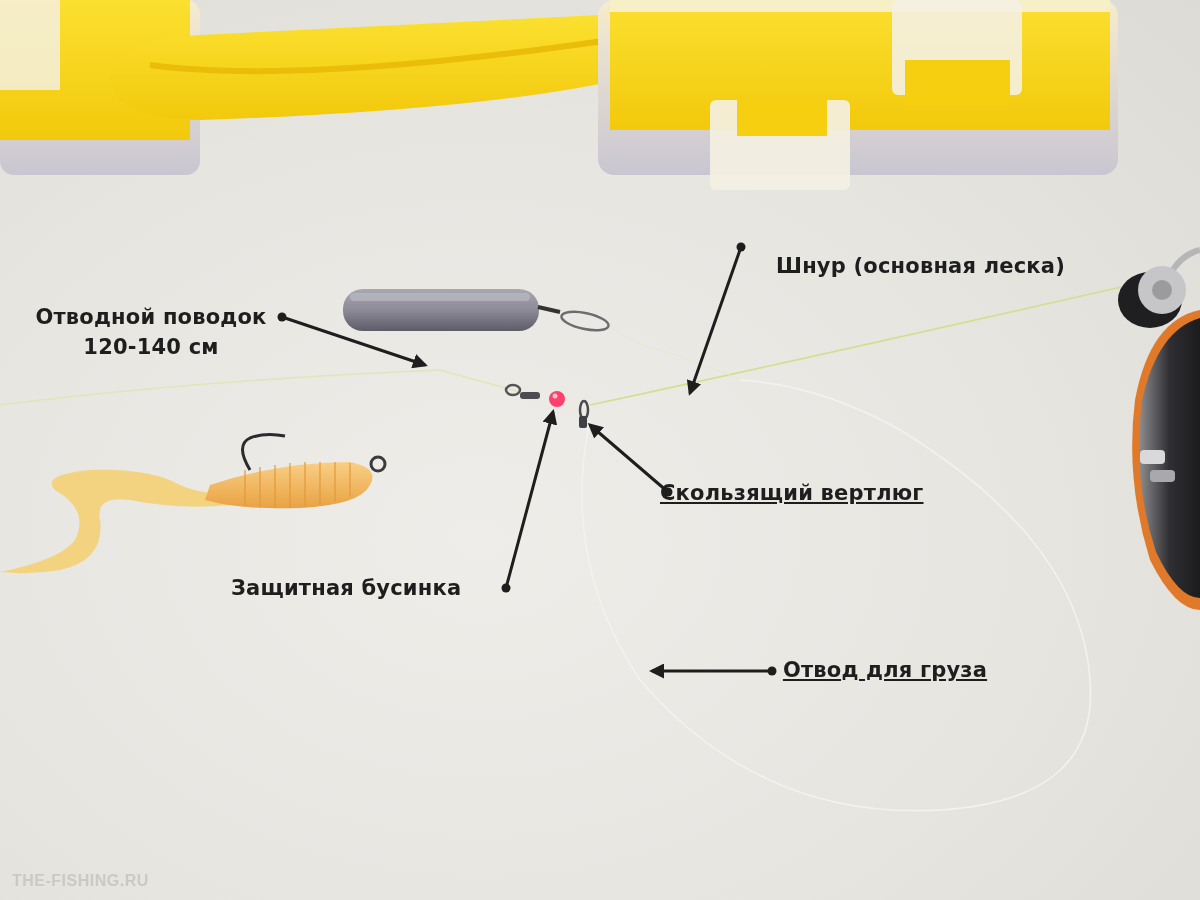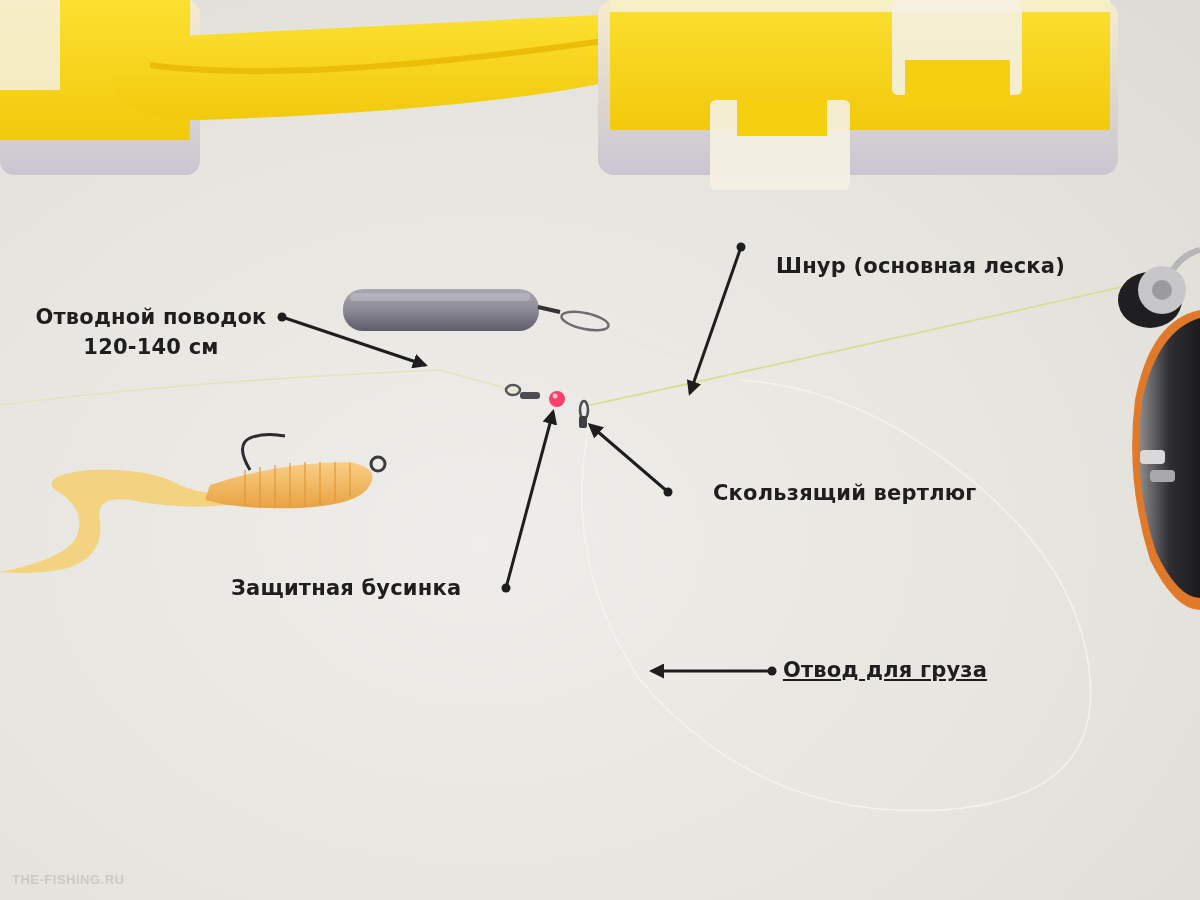--- a/index.html
+++ b/index.html
@@ -8,21 +8,21 @@
       background: radial-gradient(ellipse at 40% 60%, #eeede9 0%, #e6e5e0 55%, #dcdbd5 100%);
       font-family: "DejaVu Sans", sans-serif;
     }
     .scene { position: absolute; inset: 0; }
     .label {
       position: absolute; font-weight: bold; color: #1e1e1e; font-size: 21px;
       letter-spacing: 0.2px; line-height: 30px; white-space: nowrap;
     }
     .label.center { text-align: center; }
     .watermark {
-      position: absolute; left: 12px; top: 872px; font-size: 13px; font-weight: bold;
+      position: absolute; left: 12px; top: 872px; font-size: 16px; font-weight: bold;
       color: #c9c9c6; letter-spacing: 0.5px; font-family: "Liberation Sans", sans-serif;
     }
   </style>
 </head>
 <body>
 
 <div class="scene">
   <svg width="1200" height="900" viewBox="0 0 1200 900" style="position:absolute;left:0;top:0">
     <defs>
       <linearGradient id="yel" x1="0" y1="0" x2="0" y2="1">
@@ -134,21 +134,21 @@
     </g>
   </svg>
 
   <div class="label center" style="left:28px; top:302px; width:246px;text-align:center;">
     <div>Отводной поводок</div>
     <div>120-140 см</div>
   </div>
 
   <div class="label" style="left:752px; top:251px;margin-left:24px;">Шнур (основная леска)</div>
 
-  <div class="label" style="left:713px; top:478px;">Скользящий вертлюг</div>
+  <div class="label" style="left:660px; top:478px;text-decoration:underline;">Скользящий вертлюг</div>
 
   <div class="label" style="left:231px; top:573px;">Защитная бусинка</div>
 
   <div class="label center" style="left:780px; top:655px; width:210px;text-decoration:underline;">
     <div>Отвод для груза</div>
   </div>
 
   <div class="watermark">THE-FISHING.RU</div>
 </div>
 

